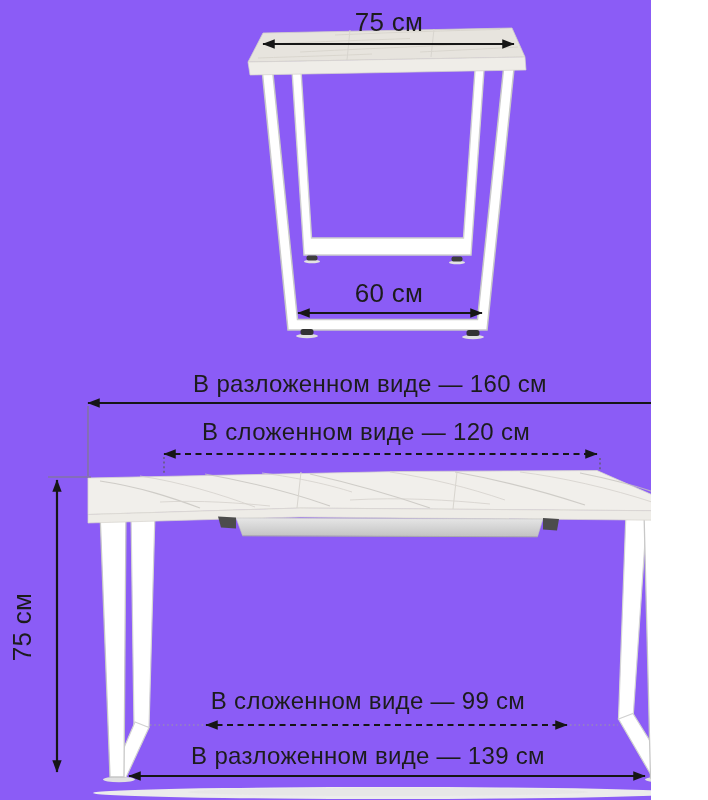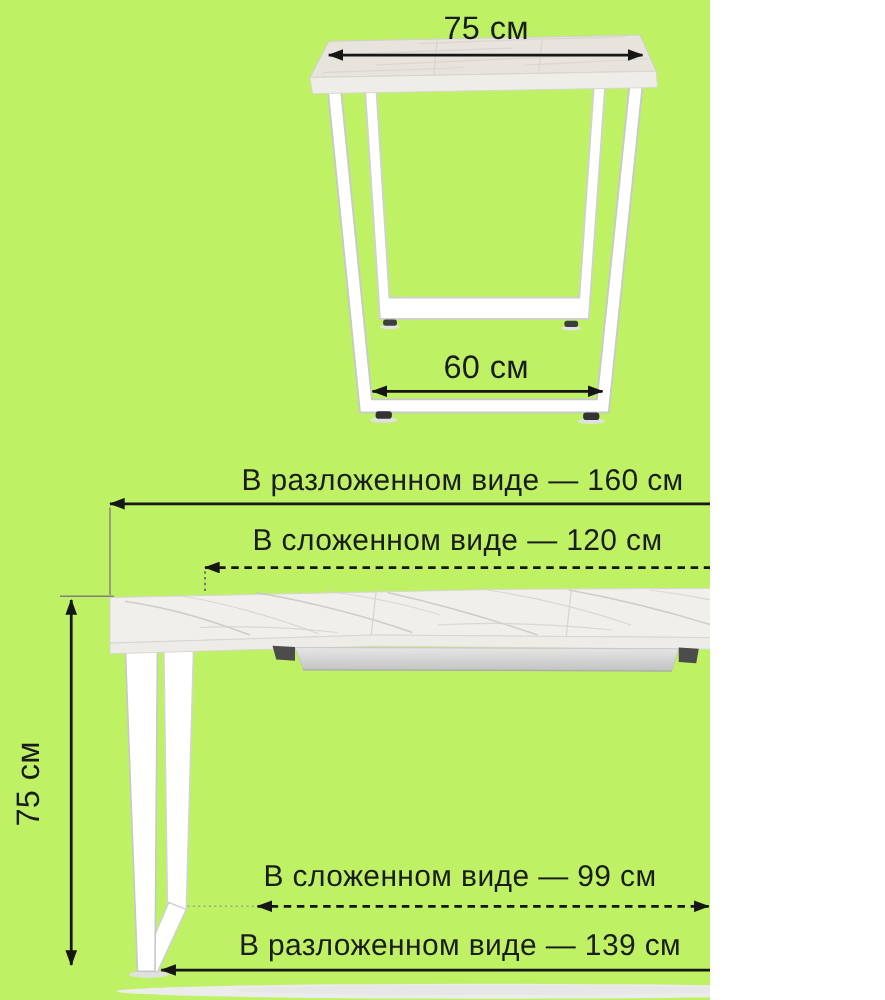--- a/index.html
+++ b/index.html
@@ -2,23 +2,23 @@
 <html><head>
 <meta charset="utf-8">
 <style>
   html, body {
     margin: 0;
     padding: 0;
     background: #ffffff;
   }
   .canvas {
     position: relative;
-    width: 568px;
+    width: 651px;
     height: 800px;
-    background: #bef264;
+    background: #8b5cf6;
     overflow: hidden;
     font-family: "Liberation Sans", "DejaVu Sans", sans-serif;
     text-align: center;
   }
   svg text {
     font-family: "Liberation Sans", "DejaVu Sans", sans-serif;
     fill: #1c1c1c;
     letter-spacing: 0.3px;
   }
   .dim-label { font-size: 24px; }

